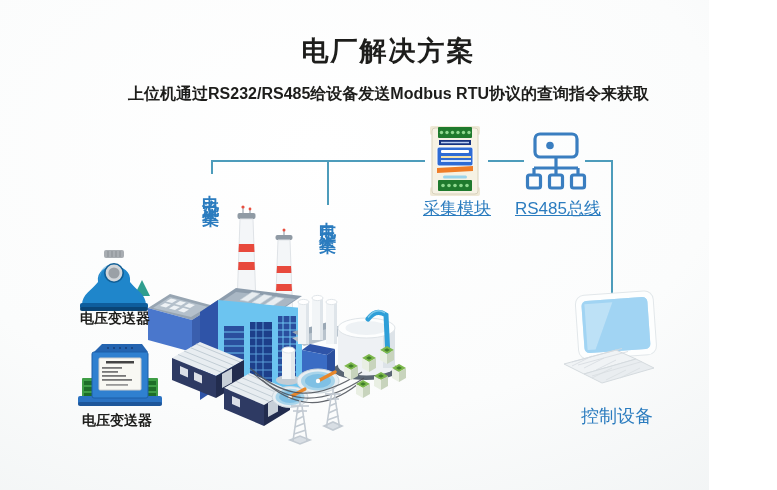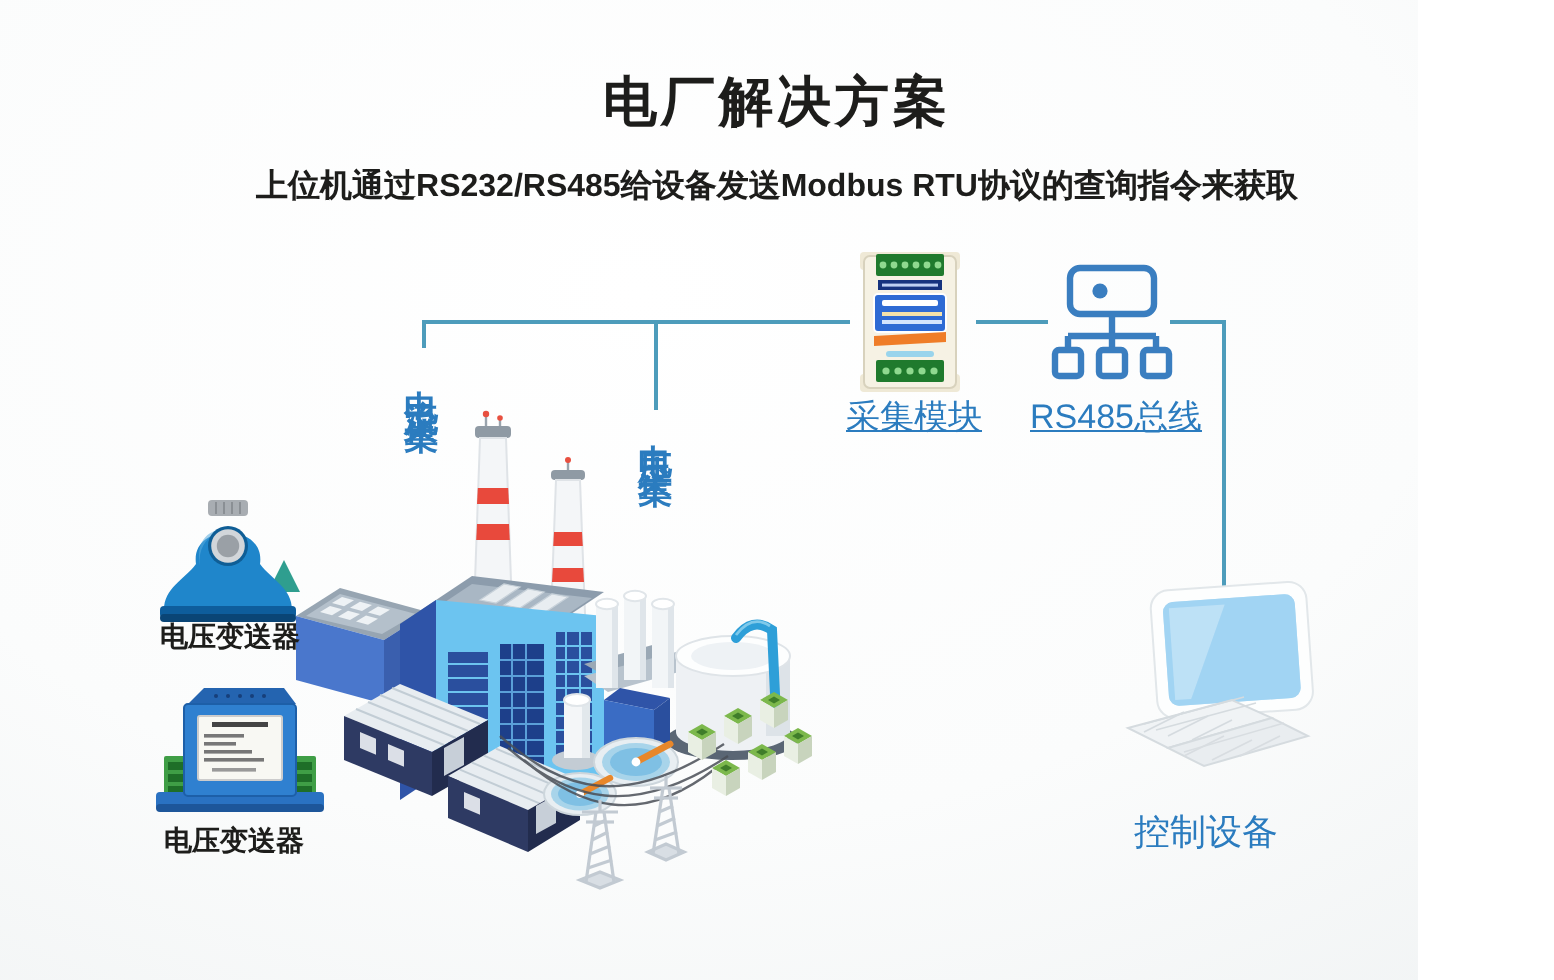--- a/index.html
+++ b/index.html
@@ -8,21 +8,21 @@
     background:radial-gradient(ellipse 900px 600px at 45% 30%, #ffffff 0%, #fbfcfc 45%, #e9edee 100%);}
   .title{position:absolute;left:0;top:33px;width:777px;text-align:center;
     font-size:27px;font-weight:700;color:#1d1d1b;letter-spacing:2px;}
   .desc{position:absolute;left:0;top:84px;width:777px;text-align:center;
     font-size:16px;font-weight:700;color:#1d1d1b;line-height:20px;}
   .line{position:absolute;background:#4d9cbb;}
   .vlabel{position:absolute;writing-mode:vertical-rl;text-orientation:upright;
     font-size:17px;font-weight:700;color:#2b7cbf;letter-spacing:5px;line-height:17px;}
   .blabel{position:absolute;text-align:center;font-size:17px;color:#2b7cbf;font-weight:400;text-decoration:underline;}
   .klabel{position:absolute;text-align:center;font-size:14px;font-weight:700;color:#1d1d1b;}
-  .ctrl-label{position:absolute;text-align:left;font-size:18px;color:#2b7cbf;}
+  .ctrl-label{position:absolute;text-align:center;font-size:18px;color:#2b7cbf;}
   .dev{position:absolute;}
   svg{display:block;}
 </style>
 </head>
 <body>
 
 <div class="stage">
 
   <div class="title">电厂解决方案</div>
   <div class="desc">

